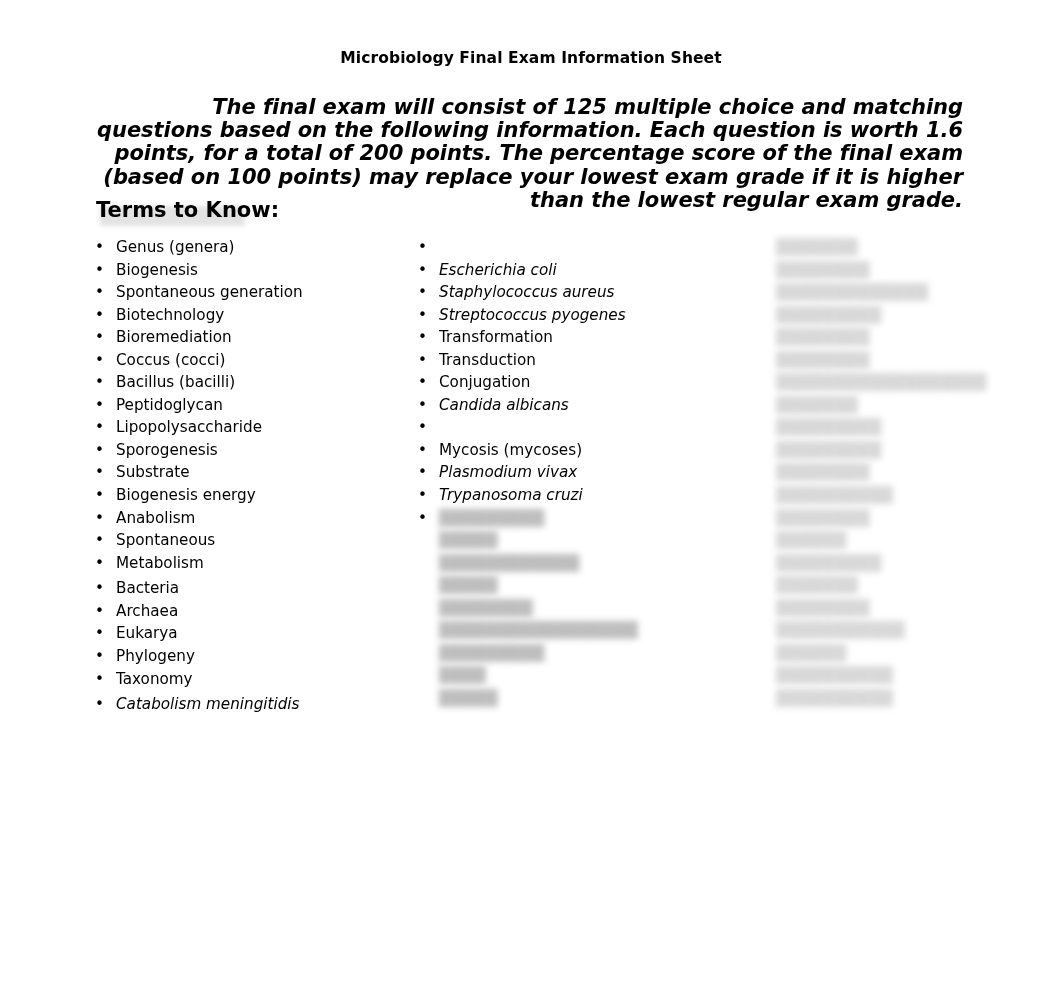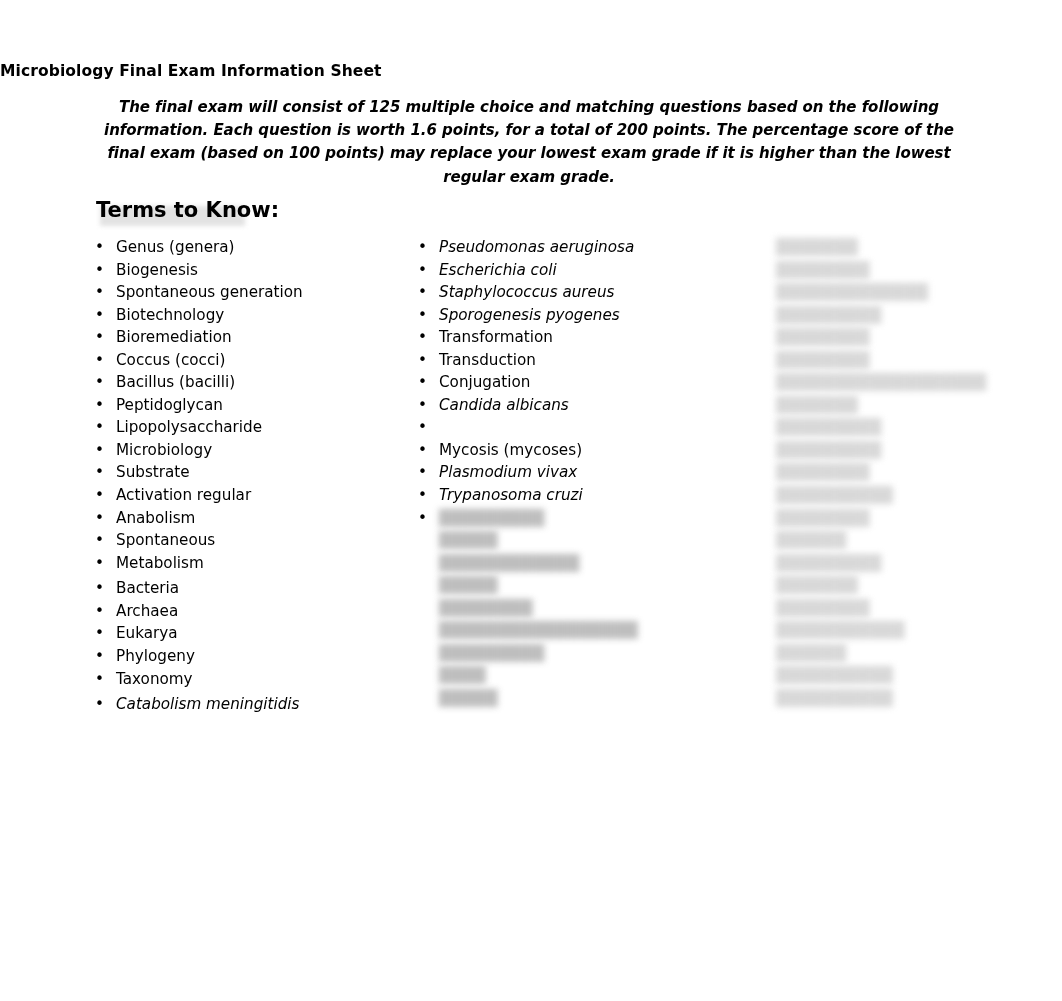--- a/index.html
+++ b/index.html
@@ -21,41 +21,40 @@
     position: absolute;
     inset: 0;
   }
 
   
   .doc-title {
     position: absolute;
     left: 0;
     top: 48px;
     width: 1062px;
-    text-align: left;
+    text-align: center;
     font-family: "DejaVu Sans", sans-serif;
     font-weight: bold;
     font-size: 15.5px;
     letter-spacing: 0.1px;
     line-height: 20px;
-    margin-top: 13px;
   }
 
   
   .intro {
     position: absolute;
     left: 95px;
     top: 96px;
     width: 868px;
     font-family: "DejaVu Sans", sans-serif;
     font-weight: bold;
     font-style: italic;
-    font-size: 15px;
+    font-size: 21px;
     line-height: 23.2px;
-    text-align: center;
+    text-align: right;
     letter-spacing: -0.05px;
   }
 
   
   .terms-heading-wrap {
     position: absolute;
     left: 95px;
     top: 200px;
   }
   .terms-heading {
@@ -177,29 +176,29 @@
       <div class="li">
         <span class="bullet">•</span>
         <span class="txt">Peptidoglycan</span>
       </div>
       <div class="li">
         <span class="bullet">•</span>
         <span class="txt">Lipopolysaccharide</span>
       </div>
       <div class="li">
         <span class="bullet">•</span>
-        <span class="txt">Microbiology</span>
+        <span class="txt">Sporogenesis</span>
       </div>
       <div class="li">
         <span class="bullet">•</span>
         <span class="txt">Substrate</span>
       </div>
       <div class="li">
         <span class="bullet">•</span>
-        <span class="txt">Activation regular</span>
+        <span class="txt">Biogenesis energy</span>
       </div>
       <div class="li">
         <span class="bullet">•</span>
         <span class="txt">Anabolism</span>
       </div>
       <div class="li">
         <span class="bullet">•</span>
         <span class="txt">Spontaneous</span>
       </div>
       <div class="li">
@@ -227,33 +226,32 @@
         <span class="txt">Taxonomy</span>
       </div>
       <div class="li italic gap-before">
         <span class="bullet">•</span>
         <span class="txt">Catabolism meningitidis</span>
       </div>
     </div>
   <div class="col col-2">
       <div class="li italic">
         <span class="bullet">•</span>
-        <span class="txt">Pseudomonas aeruginosa</span>
       </div>
       <div class="li italic">
         <span class="bullet">•</span>
         <span class="txt">Escherichia coli</span>
       </div>
       <div class="li italic">
         <span class="bullet">•</span>
         <span class="txt">Staphylococcus aureus</span>
       </div>
       <div class="li italic">
         <span class="bullet">•</span>
-        <span class="txt">Sporogenesis pyogenes</span>
+        <span class="txt">Streptococcus pyogenes</span>
       </div>
       <div class="li">
         <span class="bullet">•</span>
         <span class="txt">Transformation</span>
       </div>
       <div class="li">
         <span class="bullet">•</span>
         <span class="txt">Transduction</span>
       </div>
       <div class="li">

